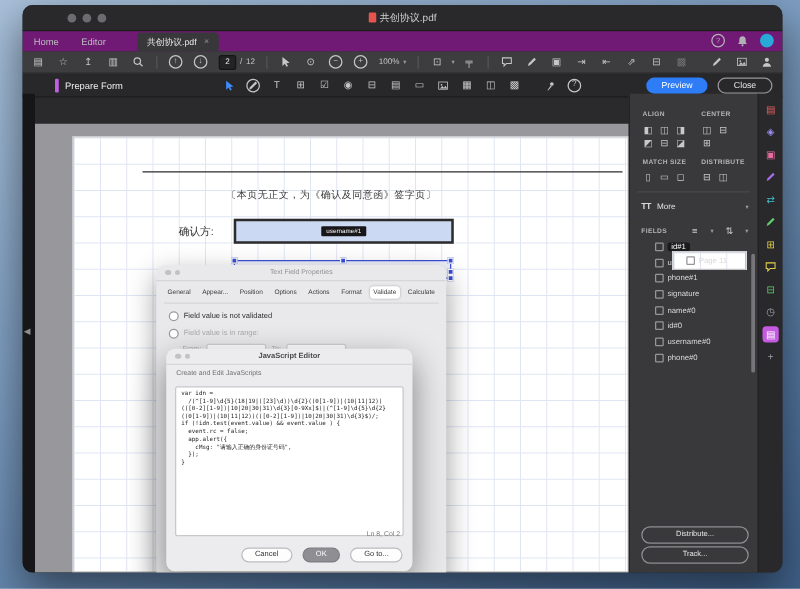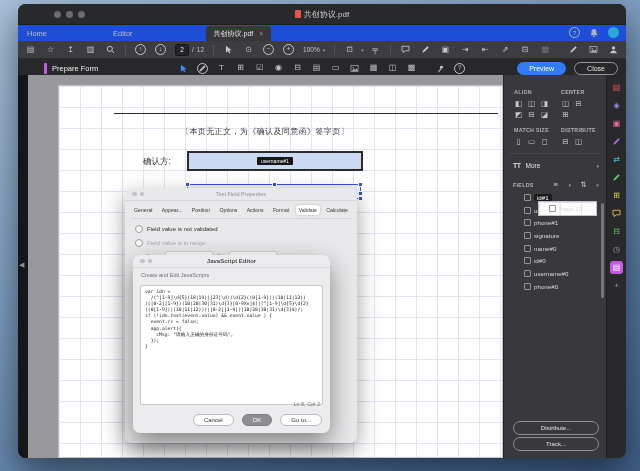--- a/index.html
+++ b/index.html
@@ -8,21 +8,21 @@
   .window{position:absolute;left:18px;top:4px;width:608px;height:454px;background:#2a2a2c;
     border-radius:8px;box-shadow:0 14px 34px rgba(0,0,0,.5);overflow:hidden;}
   
   .titlebar{height:20px;background:#29292b;border-bottom:1px solid #1d1d1f;display:flex;align-items:center;position:relative;}
   .lights{display:flex;gap:5px;margin-left:36px;z-index:2;}
   .light{width:7px;height:7px;border-radius:50%;background:#6c6c70;}
   .title-center{position:absolute;left:0;right:0;display:flex;justify-content:center;align-items:center;gap:3px;
     font-size:8px;color:#cfcfd2;}
   .pdf-badge{width:6px;height:8px;background:#e5544d;border-radius:1px;display:inline-block;}
   
-  .tabbar{height:16px;background:#1d4ed8;display:flex;align-items:flex-end;position:relative;gap:48px;}
+  .tabbar{height:16px;background:#701a75;display:flex;align-items:flex-end;position:relative;}
   .app-tab{font-size:7.5px;color:#bcbcbf;height:16px;display:flex;align-items:center;padding:0 9px;}
   .doc-tab{background:#38383a;height:15px;border-radius:3px 3px 0 0;color:#e9e9eb;font-size:7px;
     display:flex;align-items:center;gap:6px;padding:0 8px;margin-left:16px;}
   .tab-close{color:#9a9a9e;font-size:7px;}
   .tabbar-right{position:absolute;right:7px;top:2px;display:flex;gap:9px;align-items:center;}
   .help-circle{width:9px;height:9px;border:1px solid #b2b2b6;border-radius:50%;color:#b2b2b6;font-size:6px;
     display:flex;align-items:center;justify-content:center;}
   .bell{color:#b2b2b6;display:flex;}
   .bell svg{width:10px;height:10px;fill:currentColor;}
   .avatar{width:11px;height:11px;border-radius:50%;background:#28a9d8;}
@@ -46,21 +46,21 @@
   .pf-label{font-size:7.5px;color:#ededef;margin-left:5px;}
   .pf-tools{position:absolute;left:160px;display:flex;gap:8px;align-items:center;}
   .pf-extra{margin-left:10px;display:flex;gap:8px;align-items:center;}
   .pf-right{position:absolute;right:8px;display:flex;gap:8px;align-items:center;}
   .btn-preview{background:#2e7cf6;color:#fff;font-size:7px;padding:3px 12px;border-radius:9px;}
   .btn-close{border:1px solid #97979b;color:#e8e8ea;font-size:7px;padding:2px 12px;border-radius:9px;}
   
   .content{position:absolute;top:71px;left:0;right:0;bottom:0;display:flex;}
   .leftstrip{width:10px;background:#161618;position:relative;flex:none;}
   .collapse-arrow{position:absolute;top:186px;left:1px;color:#8e8e92;font-size:7px;}
-  .docarea{flex:1;background:#98989c;position:relative;overflow:hidden;}
+  .docarea{flex:1;background:#98989c;position:relative;overflow:hidden;margin-top:24px;}
   .page{position:absolute;left:30px;top:10px;right:0;bottom:0;background:#fff;border:1px solid #c2c2c6;
     background-image:linear-gradient(#e0e5f4 1px,transparent 1px),linear-gradient(90deg,#e0e5f4 1px,transparent 1px);
     background-size:21px 21px;}
   .rule{position:absolute;left:55px;top:27px;width:384px;height:1px;background:#2d2d2d;}
   .note{position:absolute;left:122px;top:40px;font-size:8px;color:#3a3a3a;letter-spacing:.4px;}
   .doc-label{position:absolute;font-size:8.5px;color:#2f2f2f;}
   .lbl-confirm{left:84px;top:70px;}
   .lbl-id{left:84px;top:104px;}
   .field-box1{position:absolute;left:128px;top:65px;width:172px;height:16px;background:#ccd9f2;
     border:2px solid #2b2b2b;display:flex;align-items:center;justify-content:center;}

